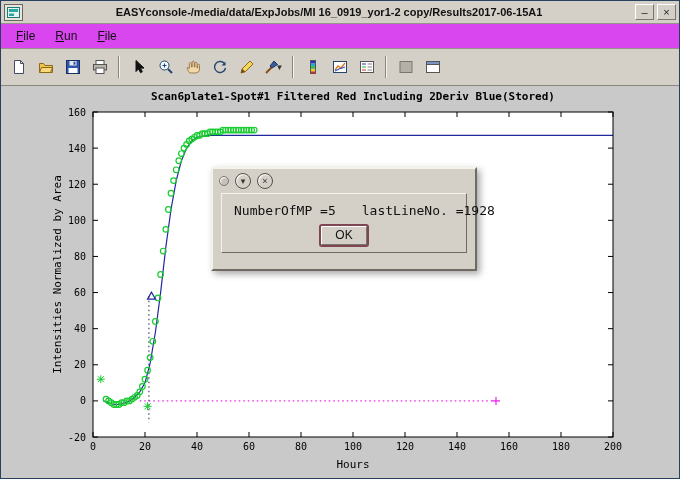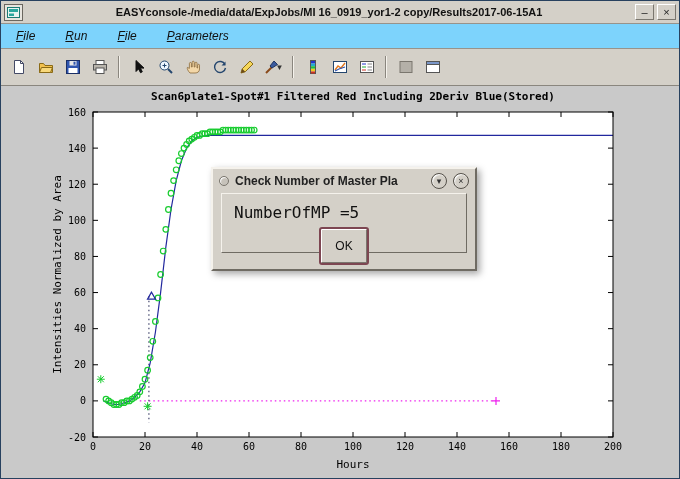--- a/index.html
+++ b/index.html
@@ -1,26 +1,26 @@
 <!DOCTYPE html>
 <html><head>
 <meta charset="utf-8">
 <style>
   html,body{margin:0;padding:0;background:#9aa0a6;}
   body{width:680px;height:479px;font-family:"Liberation Sans",sans-serif;-webkit-user-select:none;user-select:none;}
-  .window{width:678px;height:477px;border:1px solid #27415f;background:#7dd3fc;display:flex;flex-direction:column;overflow:hidden;}
+  .window{width:678px;height:477px;border:1px solid #27415f;background:#d946ef;display:flex;flex-direction:column;overflow:hidden;}
 
   
   .titlebar{height:22px;background:#d4d0c8;border-bottom:1px solid #97938b;display:flex;align-items:center;padding:0 3px;gap:3px;flex:0 0 auto;}
   .win-icon{width:17px;height:15px;border:1px solid #6b675f;background:#e8e5df;display:flex;align-items:center;justify-content:center;}
   .titlebar-text{flex:1;text-align:center;font-size:11px;font-weight:bold;color:#111;white-space:nowrap;overflow:hidden;}
   .winbtn{width:19px;height:16px;background:#d4d0c8;border:1px solid;border-color:#fff #7a766e #7a766e #fff;font-size:11px;line-height:14px;text-align:center;color:#222;padding:0;}
 
   
-  .menubar{height:24px;border-bottom:1px solid #97938b;display:flex;align-items:center;padding:0 6px;gap:12px;font-size:12px;color:#111;flex:0 0 auto;font-style:italic;}
+  .menubar{height:24px;border-bottom:1px solid #97938b;display:flex;align-items:center;padding:0 6px;gap:2px;font-size:12px;color:#111;flex:0 0 auto;}
   .menu-item{padding:3px 9px;cursor:default;}
   .menu-item::first-letter{text-decoration:underline;}
 
   
   .toolbar{height:32px;border-bottom:1px solid #8a867e;display:flex;align-items:center;padding:2px 5px;gap:2px;flex:0 0 auto;background:#d4d0c8;}
   .tbtn{width:25px;height:25px;display:flex;align-items:center;justify-content:center;background:transparent;border:1px solid transparent;padding:0;}
   .tsep{width:0;height:22px;border-left:1px solid #8a867e;border-right:1px solid #f5f2ec;margin:0 4px;}
   .dd-arrow{font-size:8px;color:#333;margin-left:-2px;}
 
   
@@ -28,23 +28,23 @@
   svg text{font-family:"DejaVu Sans Mono",monospace;}
 
   
   .dialog{position:absolute;left:210px;top:81px;width:262px;height:100px;background:#d4d0c8;
           border:2px solid;border-color:#f5f2ec #6f6b63 #6f6b63 #f5f2ec;box-shadow:3px 3px 7px rgba(0,0,0,.35);}
   .dialog-titlebar{height:24px;display:flex;align-items:center;padding:0 6px;gap:6px;}
   .dlg-dot{width:8px;height:8px;border-radius:50%;border:1px solid #7a766e;background:#c6c2ba;box-shadow:inset 1px 1px 1px #fff;}
   .dialog-title{flex:1;font-size:12px;font-weight:bold;color:#222;white-space:nowrap;overflow:hidden;}
   .dlg-roundbtn{width:16px;height:16px;border-radius:50%;border:1px solid #55514a;background:#d4d0c8;font-size:9px;line-height:13px;text-align:center;color:#333;padding:0;box-shadow:inset 1px 1px 1px #fff;}
   .dialog-body{margin:0 8px 8px;border:1px solid;border-color:#f5f2ec #6f6b63 #6f6b63 #f5f2ec;padding:9px 12px 7px;height:60px;box-sizing:border-box;}
-  .dlg-message{font-family:"DejaVu Sans Mono",monospace;font-size:16px;color:#111;display:flex;gap:26px;white-space:nowrap;}
+  .dlg-message{font-family:"DejaVu Sans Mono",monospace;font-size:13px;color:#111;display:flex;gap:26px;white-space:nowrap;}
   .dlg-okrow{text-align:center;margin-top:7px;}
-  .ok-btn{min-width:46px;height:34px;background:#d4d0c8;border:1px solid;border-color:#fff #7a766e #7a766e #fff;
+  .ok-btn{min-width:46px;height:19px;background:#d4d0c8;border:1px solid;border-color:#fff #7a766e #7a766e #fff;
           outline:2px solid #7d4652;border-radius:1px;font-size:12px;color:#111;padding:0 8px;}
 </style>
 </head>
 <body>
 
 <div class="window">
 
   <div class="titlebar">
     <span class="win-icon">
       <svg width="13" height="11" viewBox="0 0 13 11">
@@ -55,21 +55,20 @@
     </span>
     <span class="titlebar-text">EASYconsole-/media/data/ExpJobs/MI 16_0919_yor1-2 copy/Results2017-06-15A1</span>
     <button class="winbtn">–</button>
     <button class="winbtn">×</button>
   </div>
 
   <div class="menubar">
     <span class="menu-item">File</span>
     <span class="menu-item">Run</span>
     <span class="menu-item">File</span>
-    <span class="menu-item">Parameters</span>
   </div>
 
   <div class="toolbar">
     <button class="tbtn">
       <svg width="16" height="16" viewBox="0 0 16 16">
         <path d="M3.5 1.5h6l3 3v10h-9z" fill="#fff" stroke="#444a66"></path>
         <path d="M9.5 1.5v3h3" fill="none" stroke="#444a66"></path>
       </svg>
     </button>
     <button class="tbtn">
@@ -308,27 +307,27 @@
         <text x="85" y="29.5" fill="#000" font-size="10" text-anchor="end">160</text>
         <text x="352" y="14" fill="#000" font-size="11" text-anchor="middle" font-weight="bold">Scan6plate1-Spot#1 Filtered Red Including 2Deriv Blue(Stored)</text>
         <text x="352" y="382" fill="#000" font-size="11" text-anchor="middle">Hours</text>
         <text x="0" y="0" fill="#000" font-size="11" text-anchor="middle" transform="translate(60 188.5) rotate(-90)">Intensities Normalized by Area</text>
       </svg>
 
     
     <div class="dialog">
       <div class="dialog-titlebar">
         <span class="dlg-dot"></span>
-        <span class="dialog-title">Check Number of Master Pla</span>
         <button class="dlg-roundbtn">▾</button>
         <button class="dlg-roundbtn">×</button>
       </div>
       <div class="dialog-body">
         <div class="dlg-message">
           <span>NumberOfMP =5</span>
+          <span>lastLineNo. =1928</span>
         </div>
         <div class="dlg-okrow">
           <button class="ok-btn">OK</button>
         </div>
       </div>
     </div>
   </div>
 
 </div>
 

